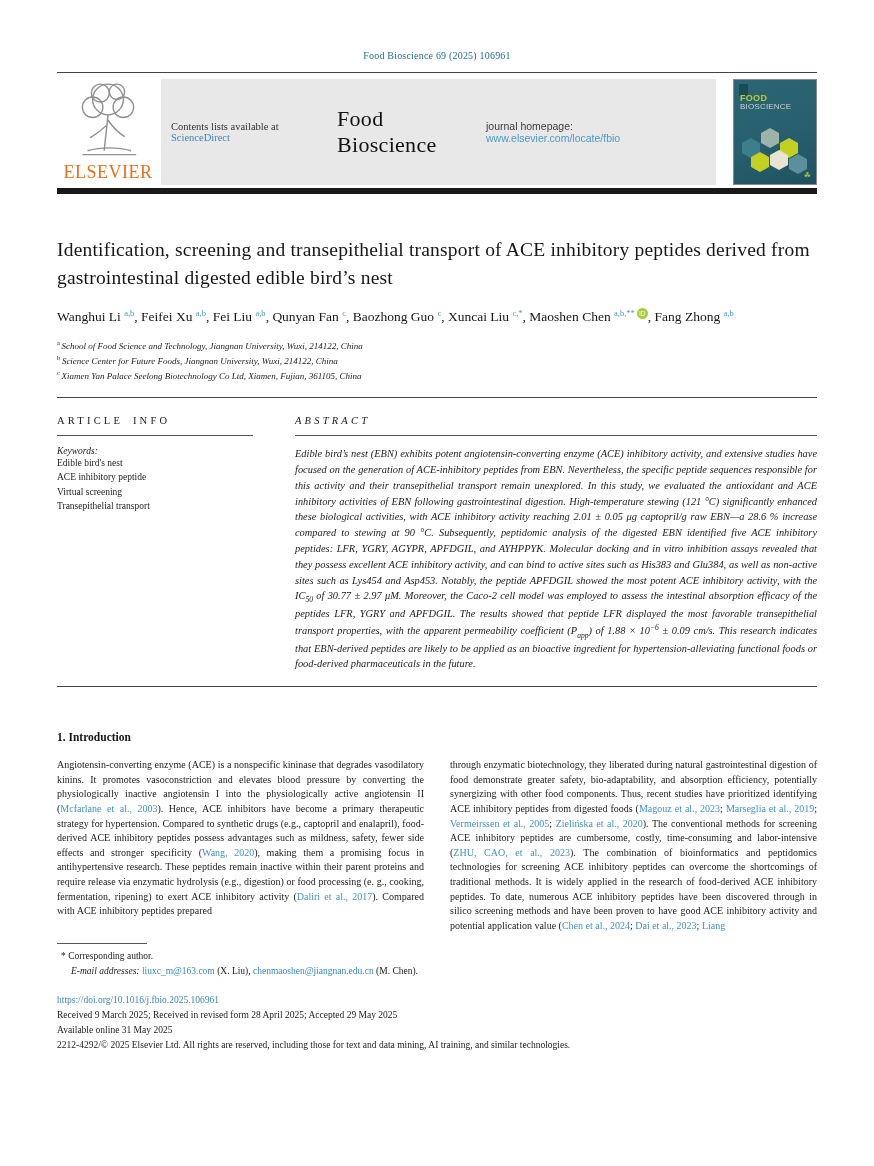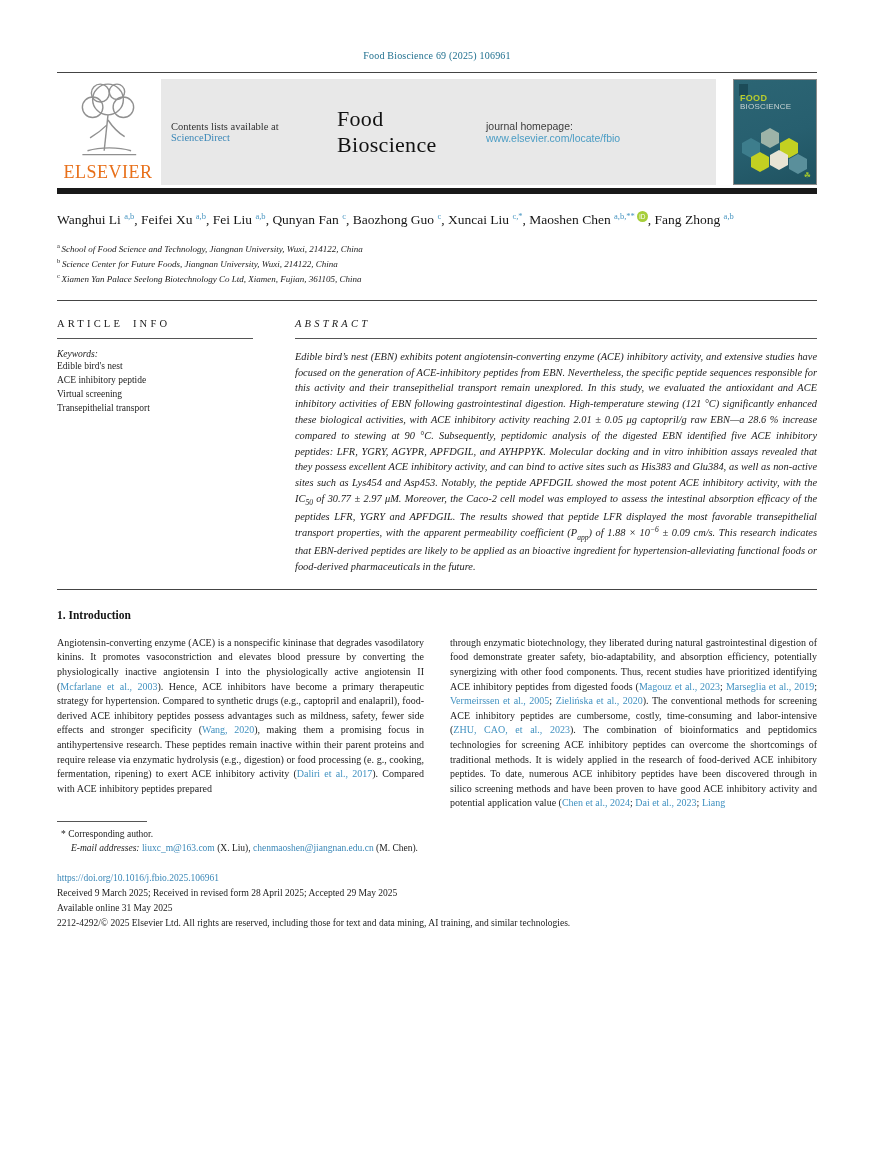--- a/index.html
+++ b/index.html
@@ -54,21 +54,21 @@
   .sec-head{font-size:10.5px;letter-spacing:3.2px;word-spacing:4px;color:#1a1a1a;margin-top:17px;}
   .head-rule{border:none;border-top:1px solid #555;margin:9px 0 10px 0;}
   .kw-label{font-size:9.5px;font-style:italic;}
   .kw-list{font-size:9.5px;line-height:1.5;}
   .abstract-text{font-size:10.4px;line-height:1.52;text-align:justify;color:#1b1b1b;}
   .abstract-text .sub{vertical-align:sub;font-size:7.5px;}
   .abstract-text .sup{vertical-align:super;font-size:7.5px;}
   .section-rule{border:none;border-top:1px solid #444;margin:14px 0 0 0;}
 
   
-  .intro-head{margin-top:19px;font-size:11.5px;font-weight:bold;color:#141414;}
+  .intro-head{margin-top:44px;font-size:11.5px;font-weight:bold;color:#141414;}
   .columns{display:flex;gap:26px;margin-top:15px;}
   .col{flex:1;font-size:10px;line-height:1.46;text-align:justify;color:#1b1b1b;}
   .link{color:#3a87b7;}
   .col .link{color:#4292c1;}
 
   
   .fn-block{margin-top:10px;}
   .fn-rule{border:none;border-top:1px solid #555;width:90px;margin:0 0 5px 0;}
   .fn{font-size:9.5px;line-height:1.5;color:#1b1b1b;padding-left:12px;text-indent:-8px;}
   .fn-email{font-size:9.5px;line-height:1.5;padding-left:14px;}
@@ -125,20 +125,21 @@
       <div class="hex" style="left:46px;top:58px;background:#c3d021"></div>
       <div class="hex" style="left:17px;top:72px;background:#c3d021"></div>
       <div class="hex" style="left:36px;top:70px;background:#e8e4d4"></div>
       <div class="hex" style="left:55px;top:74px;background:#5a8f9b"></div>
       <div class="cover-leaf">☘</div>
     </div>
   </div>
 
   <div class="black-bar"></div>
 
+  <div class="art-title">Identification, screening and transepithelial transport of ACE inhibitory peptides derived from gastrointestinal digested edible bird’s nest</div>
 
   <div class="authors"><span>Wanghui Li </span><span class="sup">a,b</span><span>, Feifei Xu </span><span class="sup">a,b</span><span>, Fei Liu </span><span class="sup">a,b</span><span>, Qunyan Fan </span><span class="sup">c</span><span>, Baozhong Guo </span><span class="sup">c</span><span>, Xuncai Liu </span><span class="sup">c,*</span><span>, Maoshen Chen </span><span class="sup">a,b,**</span><span class="orcid">iD</span><span>, Fang Zhong </span><span class="sup">a,b</span></div>
 
   <div class="affils">
     <div><span class="sup">a </span><span>School of Food Science and Technology, Jiangnan University, Wuxi, 214122, China</span></div>
     <div><span class="sup">b </span><span>Science Center for Future Foods, Jiangnan University, Wuxi, 214122, China</span></div>
     <div><span class="sup">c </span><span>Xiamen Yan Palace Seelong Biotechnology Co Ltd, Xiamen, Fujian, 361105, China</span></div>
   </div>
 
   <hr class="section-rule">

